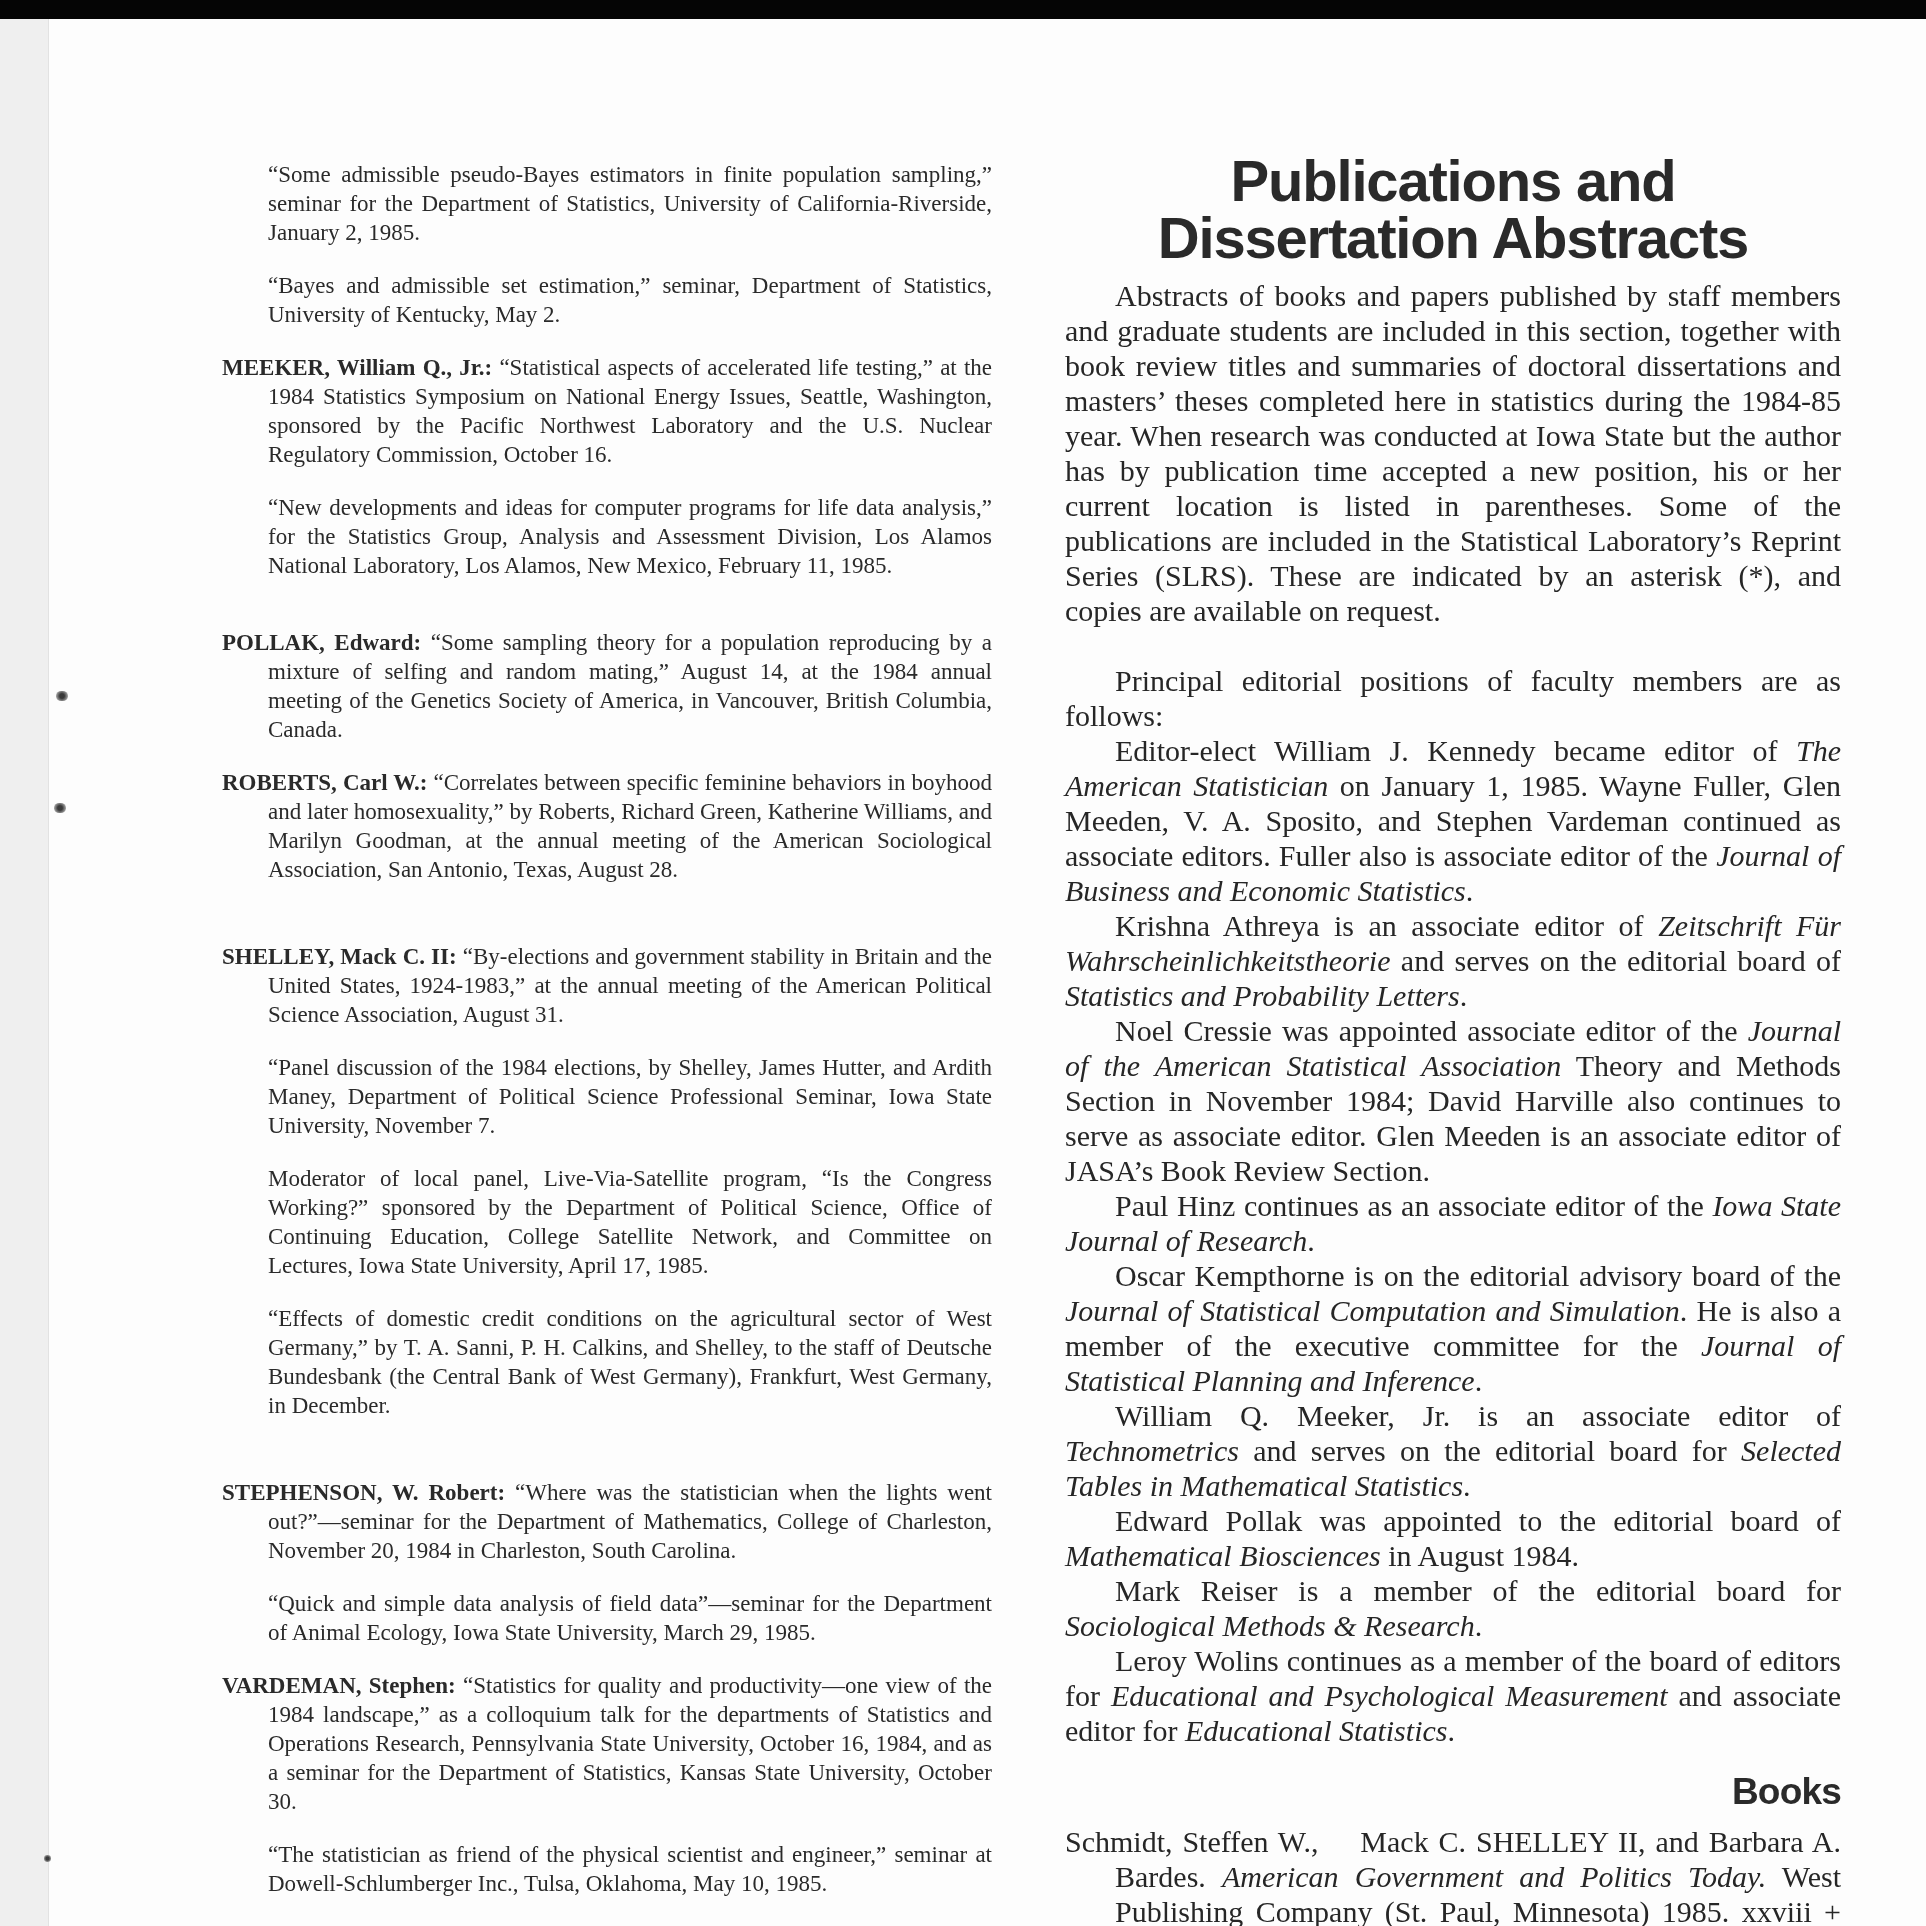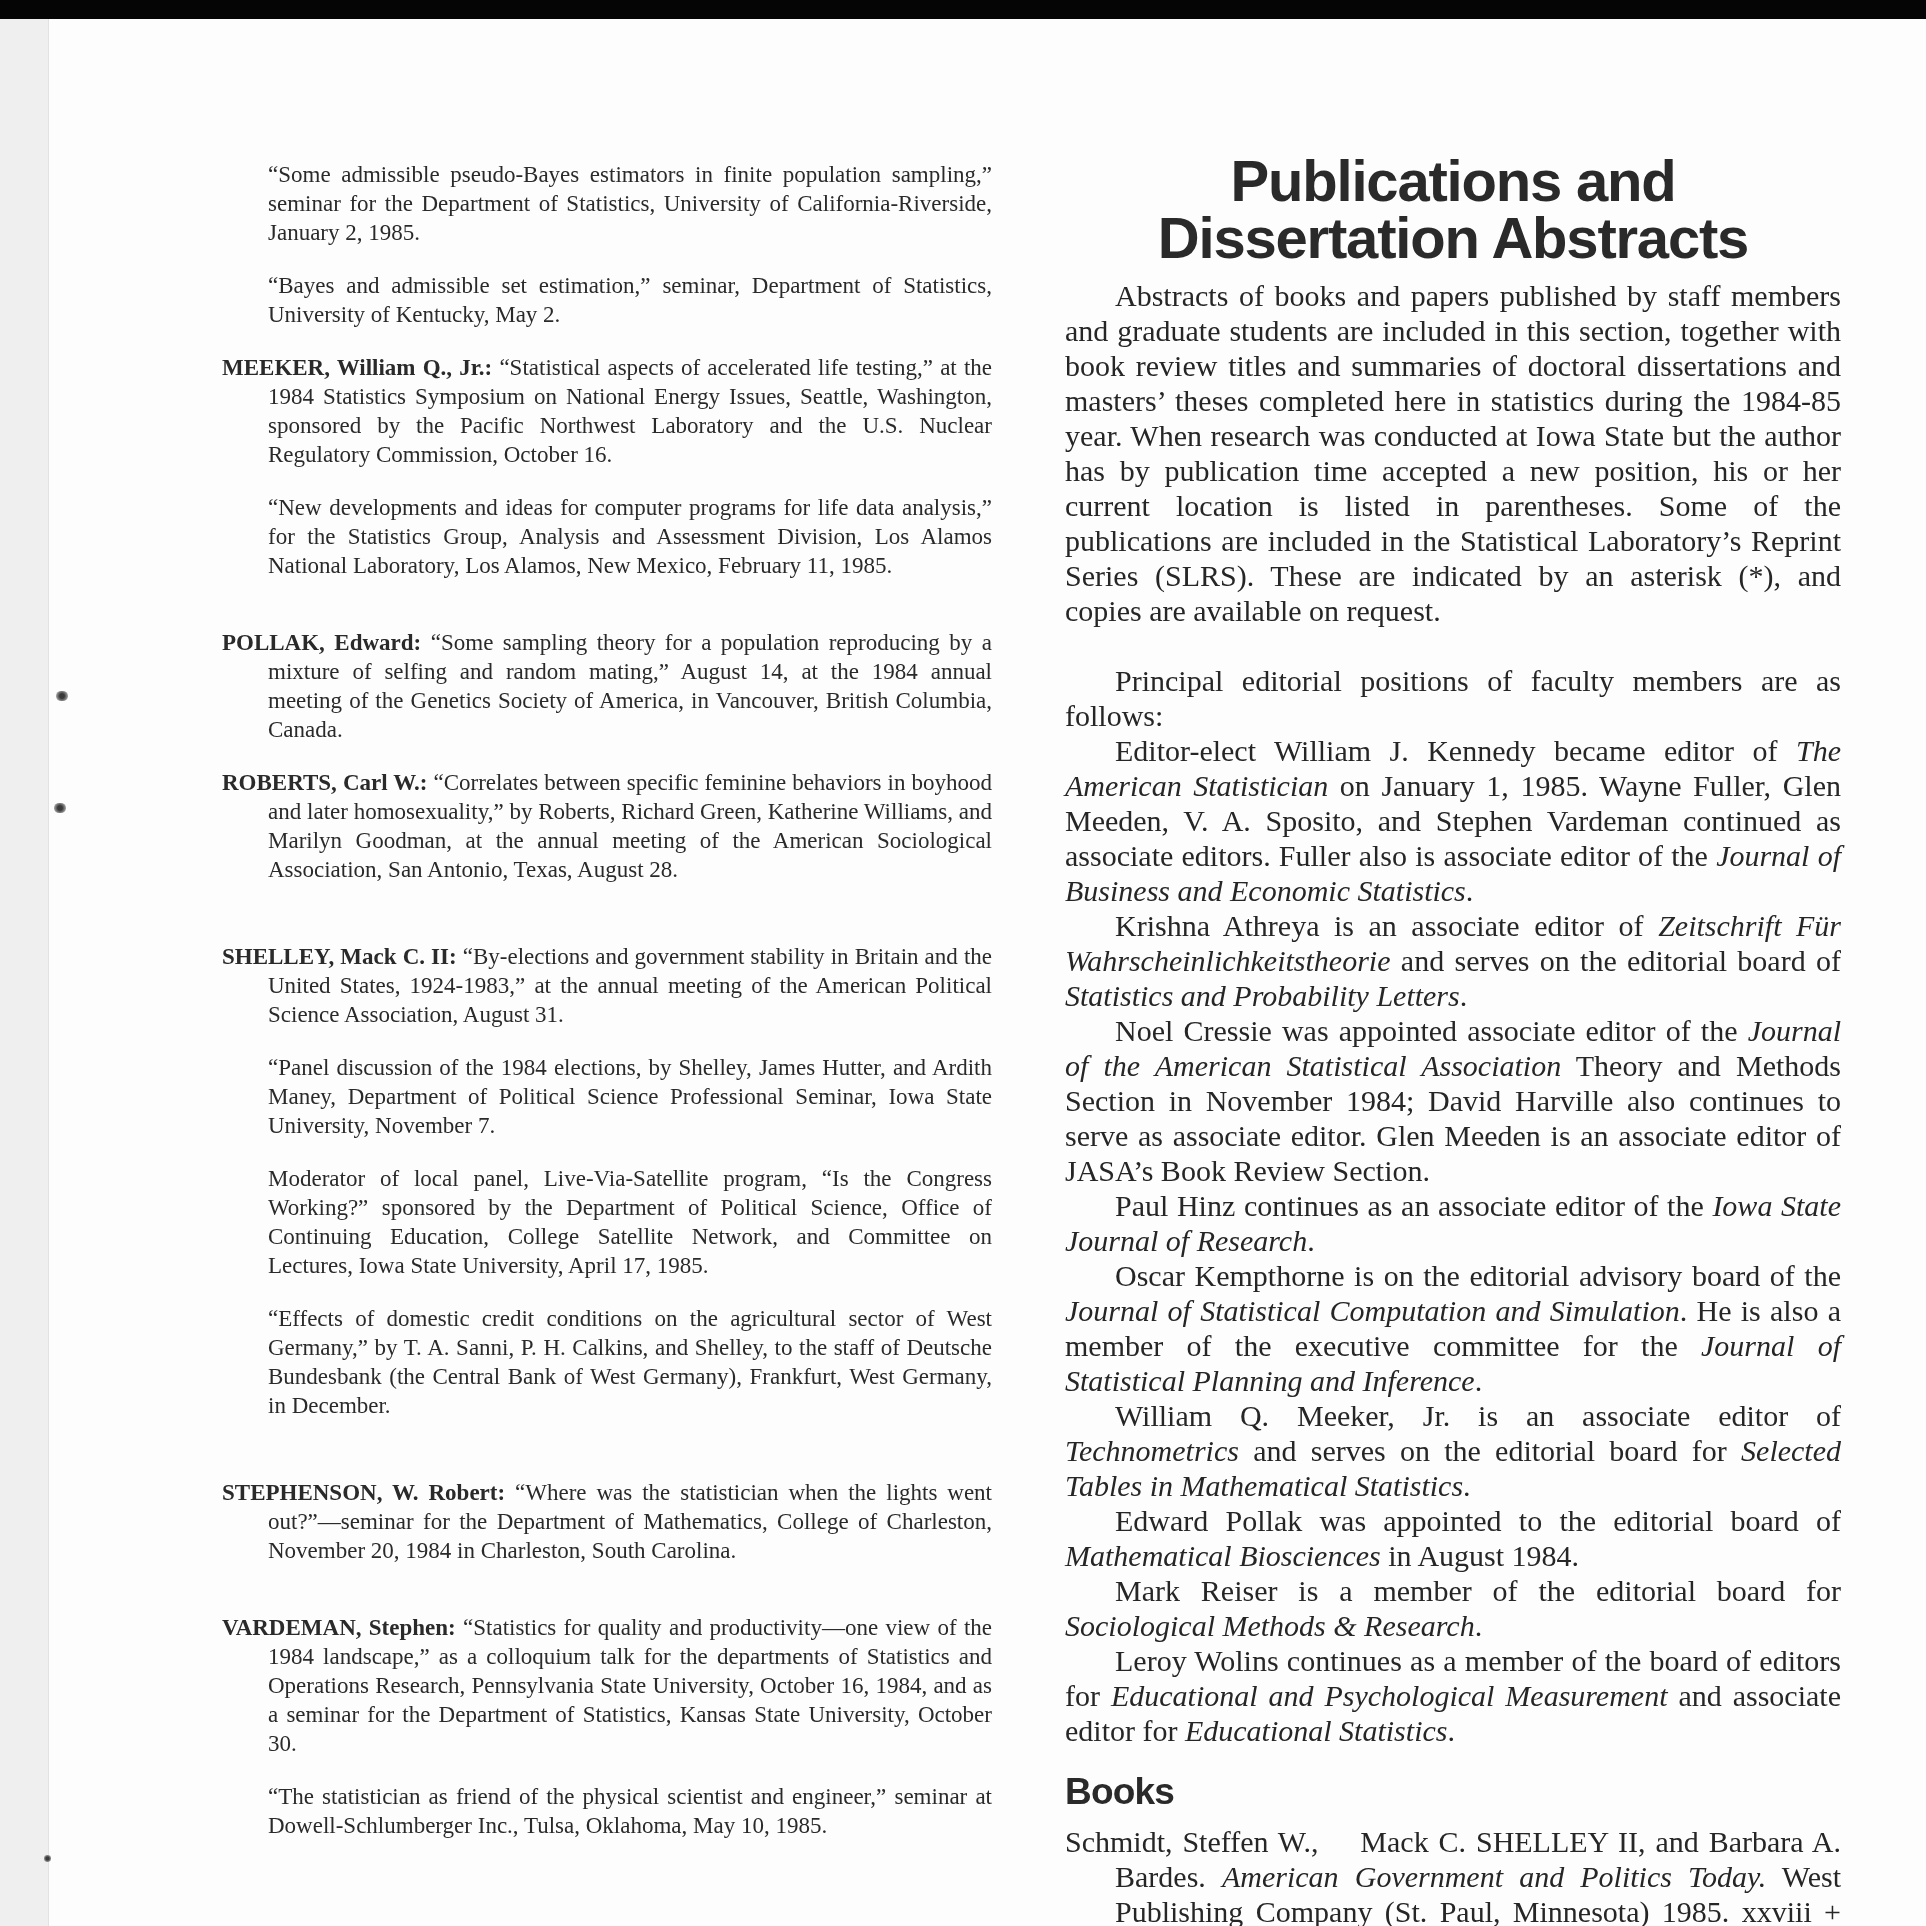--- a/index.html
+++ b/index.html
@@ -23,21 +23,21 @@
   .gap-s { height: 24px; }
   .gap-l { height: 58px; }
 
   
   .right-col { position: absolute; left: 1065px; top: 152px; width: 776px;
     font-family: "Liberation Serif", "DejaVu Serif", serif;
     font-size: 30px; line-height: 35px; text-align: justify; color: #262626; }
   .heading { font-family: "Liberation Sans", "DejaVu Sans", sans-serif; font-weight: bold;
     font-size: 58px; line-height: 57px; letter-spacing: -1.2px; color: #2a2a2a; margin: 0 0 11.6px 0; text-align: center; }
   .subheading { font-family: "Liberation Sans", "DejaVu Sans", sans-serif; font-weight: bold;
-    font-size: 37px; line-height: 42px; letter-spacing: -0.8px; color: #2a2a2a; margin: 0; text-align: left; }
+    font-size: 37px; line-height: 42px; letter-spacing: -0.8px; color: #2a2a2a; margin: 0; text-align: right; }
   .para { margin: 0; text-indent: 50px; }
   .book { padding-left: 50px; text-indent: -50px; margin: 0; }
   .book .bold { font-weight: normal; margin-left: 32px; }
   em { font-style: italic; }
 </style>
 </head>
 <body>
 
 <div class="top-band"></div>
 <div class="gutter"></div>
@@ -68,20 +68,21 @@
   <div class="gap-s"></div>
   <p class="sub">“Panel discussion of the 1984 elections, by Shelley, James Hutter, and Ardith Maney, Department of Political Science Professional Seminar, Iowa State University, November 7.</p>
   <div class="gap-s"></div>
   <p class="sub">Moderator of local panel, Live-Via-Satellite program, “Is the Congress Working?” sponsored by the Department of Political Science, Office of Continuing Education, College Satellite Network, and Committee on Lectures, Iowa State University, April 17, 1985.</p>
   <div class="gap-s"></div>
   <p class="sub">“Effects of domestic credit conditions on the agricultural sector of West Germany,” by T. A. Sanni, P. H. Calkins, and Shelley, to the staff of Deutsche Bundesbank (the Central Bank of West Germany), Frankfurt, West Germany, in December.</p>
   <div class="gap-l"></div>
 
   <p class="entry"><span class="author">STEPHENSON, W. Robert:</span><span> “Where was the statistician when the lights went out?”—seminar for the Department of Mathematics, College of Charleston, November 20, 1984 in Charleston, South Carolina.</span></p>
   <div class="gap-s"></div>
+  <p class="sub">“Quick and simple data analysis of field data”—seminar for the Department of Animal Ecology, Iowa State University, March 29, 1985.</p>
   <div class="gap-s"></div>
 
   <p class="entry"><span class="author">VARDEMAN, Stephen:</span><span> “Statistics for quality and productivity—one view of the 1984 landscape,” as a colloquium talk for the departments of Statistics and Operations Research, Pennsylvania State University, October 16, 1984, and as a seminar for the Department of Statistics, Kansas State University, October 30.</span></p>
   <div class="gap-s"></div>
   <p class="sub">“The statistician as friend of the physical scientist and engineer,” seminar at Dowell-Schlumberger Inc., Tulsa, Oklahoma, May 10, 1985.</p>
 
 </div>
 
 <div class="right-col">
   <h1 class="heading">

